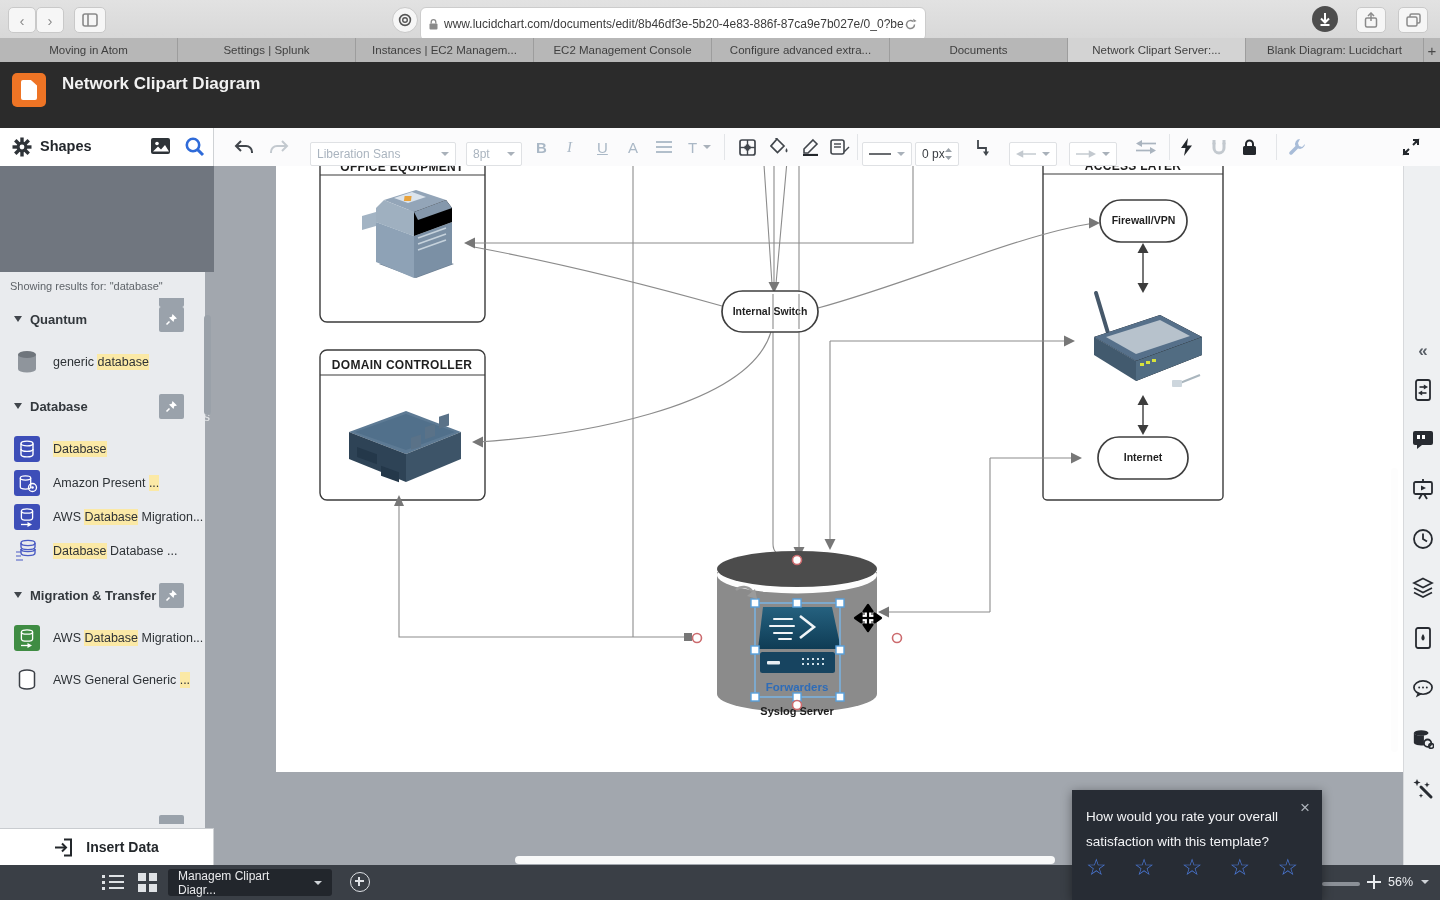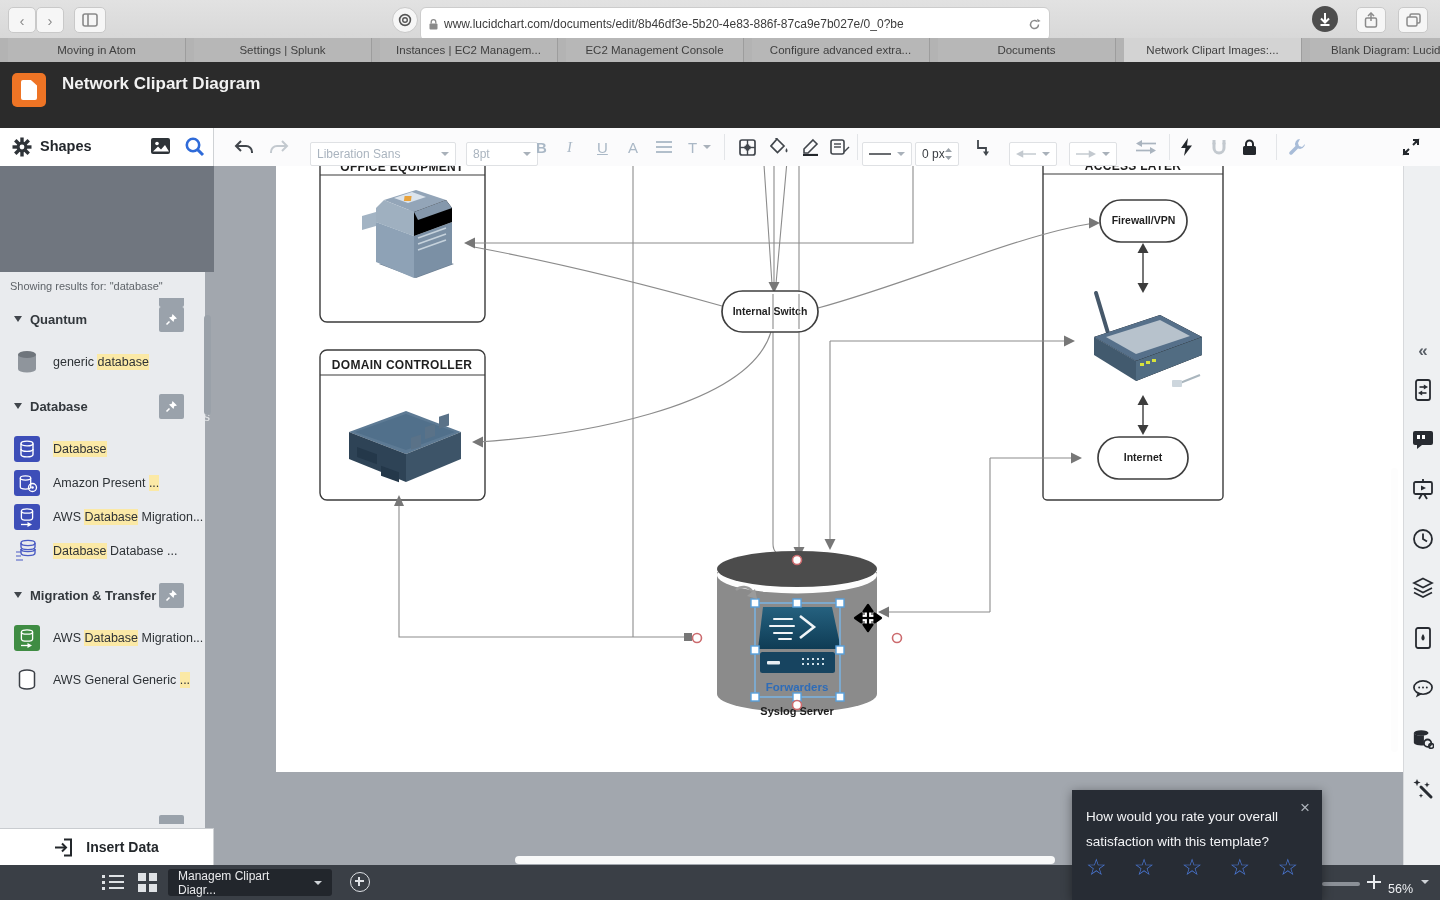--- a/index.html
+++ b/index.html
@@ -3,28 +3,28 @@
 <meta charset="utf-8">
 <style>
   html,body{margin:0;padding:0;background:#888;}
   #app{position:relative;width:1440px;height:900px;overflow:hidden;background:#a2a7ae;
        font-family:"Liberation Sans",sans-serif;-webkit-font-smoothing:antialiased;}
   .abs{position:absolute;}
   
   #chrome{left:0;top:0;width:1440px;height:38px;background:linear-gradient(#e2e2e2,#d8d8d8);border-bottom:1px solid #b6b6b6;}
   .chrome-btn{height:24px;background:#f6f6f6;border:1px solid #c9c9c9;border-radius:5px;color:#8a8a8a;
               display:flex;align-items:center;justify-content:center;font-size:15px;}
-  #urlbar{left:420px;top:7px;width:630px;height:24px;background:#fff;border:1px solid #ccc;border-radius:6px;
+  #urlbar{left:420px;top:7px;width:506px;height:24px;background:#fff;border:1px solid #ccc;border-radius:6px;
           display:flex;align-items:center;padding:16px 8px;box-sizing:border-box;}
   #urlbar .lock{margin-right:6px;}
   #urlbar .url{font-size:12px;color:#3c3c3c;white-space:nowrap;overflow:hidden;flex:1;}
   
   #tabstrip{left:0;top:38px;width:1440px;height:24px;background:#b3b3b3;display:flex;border-bottom:1px solid #8f8f8f;}
   .btab{flex:0 0 177px;border-right:1px solid #9d9d9d;font-size:11.5px;color:#3f3f3f;display:flex;
-        align-items:center;justify-content:center;background:#b7b7b7;white-space:nowrap;overflow:hidden;margin-left:8px;}
+        align-items:center;justify-content:center;background:#b7b7b7;white-space:nowrap;overflow:hidden;}
   .btab.active{background:#d3d3d3;}
   .btab-plus{flex:1;display:flex;align-items:center;justify-content:center;font-size:15px;color:#4a4a4a;background:#b7b7b7;}
   
   #appheader{left:0;top:62px;width:1440px;height:66px;background:#2b2b2b;}
   #logo{left:12px;top:11px;width:34px;height:34px;background:#ee7425;border-radius:5px;}
   #logo .doc{position:absolute;left:9px;top:7px;width:16px;height:20px;background:#fff;border-radius:2px;
              clip-path:polygon(0 0,62% 0,100% 28%,100% 100%,0 100%);}
   #apptitle{left:62px;top:12px;font-size:17px;font-weight:bold;color:#f2f2f2;}
   #menurow{left:62px;top:97px;display:flex;gap:25px;font-size:13px;color:#dcdcdc;align-items:center;}
   .menu-underline{text-decoration:underline;}
@@ -87,21 +87,21 @@
   #doctab{left:168px;top:4px;width:164px;height:27px;background:#22262c;border-radius:3px;color:#e9eaec;
           font-size:12px;display:flex;align-items:center;padding:0 10px;box-sizing:border-box;gap:8px;}
   .wcaret{width:0;height:0;border-left:4px solid transparent;border-right:4px solid transparent;border-top:4px solid #cfd3d8;}
   #addpage{left:350px;top:7px;width:20px;height:20px;border:1.6px solid #dfe2e6;border-radius:50%;box-sizing:border-box;}
   #addpage:before{content:"";position:absolute;left:3.8px;top:7.2px;width:9px;height:2px;background:#dfe2e6;}
   #addpage:after{content:"";position:absolute;left:7.2px;top:3.8px;width:2px;height:9px;background:#dfe2e6;}
   #zoomslider{left:1322px;top:17px;width:38px;height:4px;background:#8b9097;border-radius:2px;}
   #zoomplus{left:1366px;top:9px;width:16px;height:16px;}
   #zoomplus:before{content:"";position:absolute;left:1px;top:7px;width:14px;height:2.2px;background:#e9ecef;}
   #zoomplus:after{content:"";position:absolute;left:7px;top:1px;width:2.2px;height:14px;background:#e9ecef;}
-  #zoomlbl{left:1388px;top:17px;font-size:12.5px;color:#edeff2;}
+  #zoomlbl{left:1388px;top:10px;font-size:12.5px;color:#edeff2;}
   #zoomcaret{left:1421px;top:15px;}
   
   .glyph-list{width:22px;height:15px;position:relative;}
   .glyph-list i{position:absolute;left:7px;width:15px;height:2.4px;background:#dfe2e5;}
   .glyph-list b{position:absolute;left:0;width:3px;height:3px;background:#dfe2e5;}
   .glyph-grid{width:19px;height:19px;position:relative;}
   .glyph-grid i{position:absolute;width:8px;height:8px;background:#dfe2e5;}
   
   #survey{left:1072px;top:790px;width:250px;height:110px;background:#272c34;box-shadow:0 2px 10px rgba(0,0,0,.4);}
   #survey .q{position:absolute;left:14px;top:14px;width:205px;font-size:13.5px;line-height:25px;color:#f3f4f6;}
@@ -169,21 +169,21 @@
     </div>
   </div>
 
   <div id="tabstrip" class="abs">
     <div class="btab">Moving in Atom</div>
     <div class="btab">Settings | Splunk</div>
     <div class="btab">Instances | EC2 Managem...</div>
     <div class="btab">EC2 Management Console</div>
     <div class="btab">Configure advanced extra...</div>
     <div class="btab">Documents</div>
-    <div class="btab active">Network Clipart Images:...</div>
+    <div class="btab active">Network Clipart Server:...</div>
     <div class="btab">Blank Diagram: Lucidchart</div>
     <div class="btab-plus">+</div>
   </div>
 
   <div id="appheader" class="abs">
     <div id="logo" class="abs">
         <div class="doc"></div>
       </div>
     <div id="apptitle" class="abs">Network Clipart Diagram</div>
     <div id="menurow" class="abs">
@@ -241,21 +241,21 @@
           <path d="M18,7 H8 a6,6 0 0 0 -6,6 v1" fill="none" stroke="#c3c9cf" stroke-width="2"></path>
         </svg>
     </div>
     <div class="tb" style="left:96px;top:7px;">
         <div class="tb-box" style="width:146px;justify-content:space-between;">
           <span>Liberation Sans</span>
           <span class="caret"></span>
         </div>
       </div>
     <div class="tb" style="left:252px;top:7px;">
-        <div class="tb-box" style="width:72px;justify-content:space-between;">
+        <div class="tb-box" style="width:56px;justify-content:space-between;">
           <span>8pt</span>
           <span class="caret"></span>
         </div>
       </div>
     <div class="tb tb-dis" style="left:322px;font-weight:bold;">
         <span>B</span>
       </div>
     <div class="tb tb-dis" style="left:353px;font-style:italic;font-family:'Liberation Serif',serif;">
         <span>I</span>
       </div>

